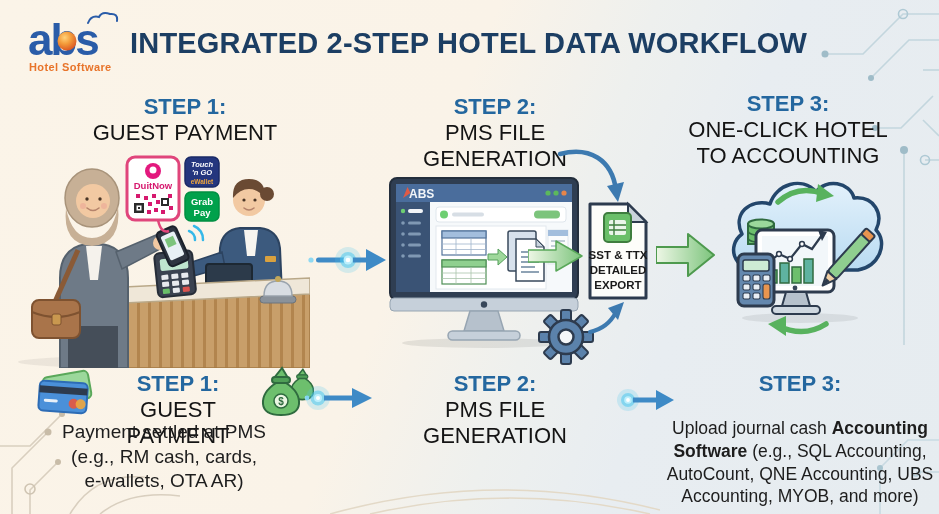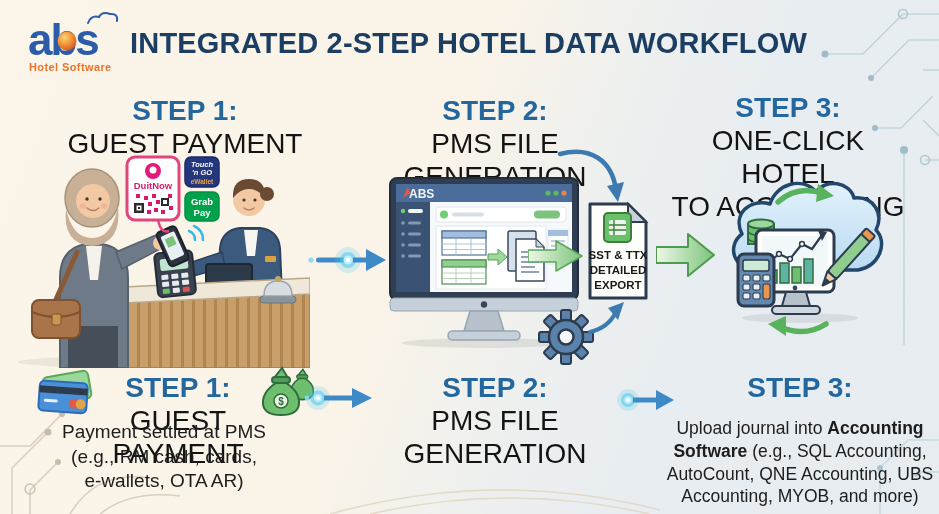--- a/index.html
+++ b/index.html
@@ -3,21 +3,21 @@
 <meta charset="utf-8">
 <style>
   html,body{margin:0;padding:0;background:#dfe6ea;}
   .canvas{
     position:relative;width:939px;height:514px;overflow:hidden;
     font-family:"Liberation Sans",sans-serif;
     background:linear-gradient(111deg,#fbf4e8 0%,#faf3e8 44%,#eef0ee 58%,#e8edf1 70%,#e6ecf0 100%);
   }
   .abs{position:absolute;}
   .main-title{font-size:29px;font-weight:bold;color:var(--title-navy,#1c3e63);letter-spacing:.2px;white-space:nowrap;}
-  .step-head{text-align:center;font-size:28px;line-height:1.18;}
+  .step-head{text-align:center;font-size:22px;line-height:1.18;}
   .step-label{color:var(--accent-blue,#24679f);font-weight:bold;display:block;}
   .step-title{color:#141414;font-weight:normal;white-space:pre-line;display:block;}
   .desc{font-size:19px;color:#1d1d1d;text-align:center;line-height:1.3;white-space:pre-line;}
   .desc .bold{font-weight:bold;}
   .desc-s3{font-size:17.5px;}
   svg text{font-family:"Liberation Sans",sans-serif;}
 </style>
 </head>
 <body>
 
@@ -487,18 +487,18 @@
     <circle cx="12" cy="18" r="7" fill="#4fc8ef" opacity="0.55"></circle>
     <circle cx="12" cy="18" r="3.8" fill="#bdeffc"></circle>
     <circle cx="12" cy="18" r="1.9" fill="#ffffff"></circle>
     <rect x="17" y="15.5" width="24" height="5" fill="#3e8ac6"></rect>
     <polygon points="40,8 58,18 40,28" fill="#3e8ac6"></polygon>
   </svg>
 
   <div class="abs step-head" style="left:685px;top:371px;width:230px">
     <span class="step-label">STEP 3:</span>
   </div>
-  <div class="abs desc desc-s3" style="left:655px;top:417px;width:290px"><span>Upload journal into </span><span class="bold">Accounting
+  <div class="abs desc desc-s3" style="left:655px;top:417px;width:290px"><span>Upload journal cash </span><span class="bold">Accounting
 Software</span><span> (e.g., SQL Accounting,
 AutoCount, QNE Accounting, UBS
 Accounting, MYOB, and more)</span></div>
 
 </div>
 
 </body></html>

